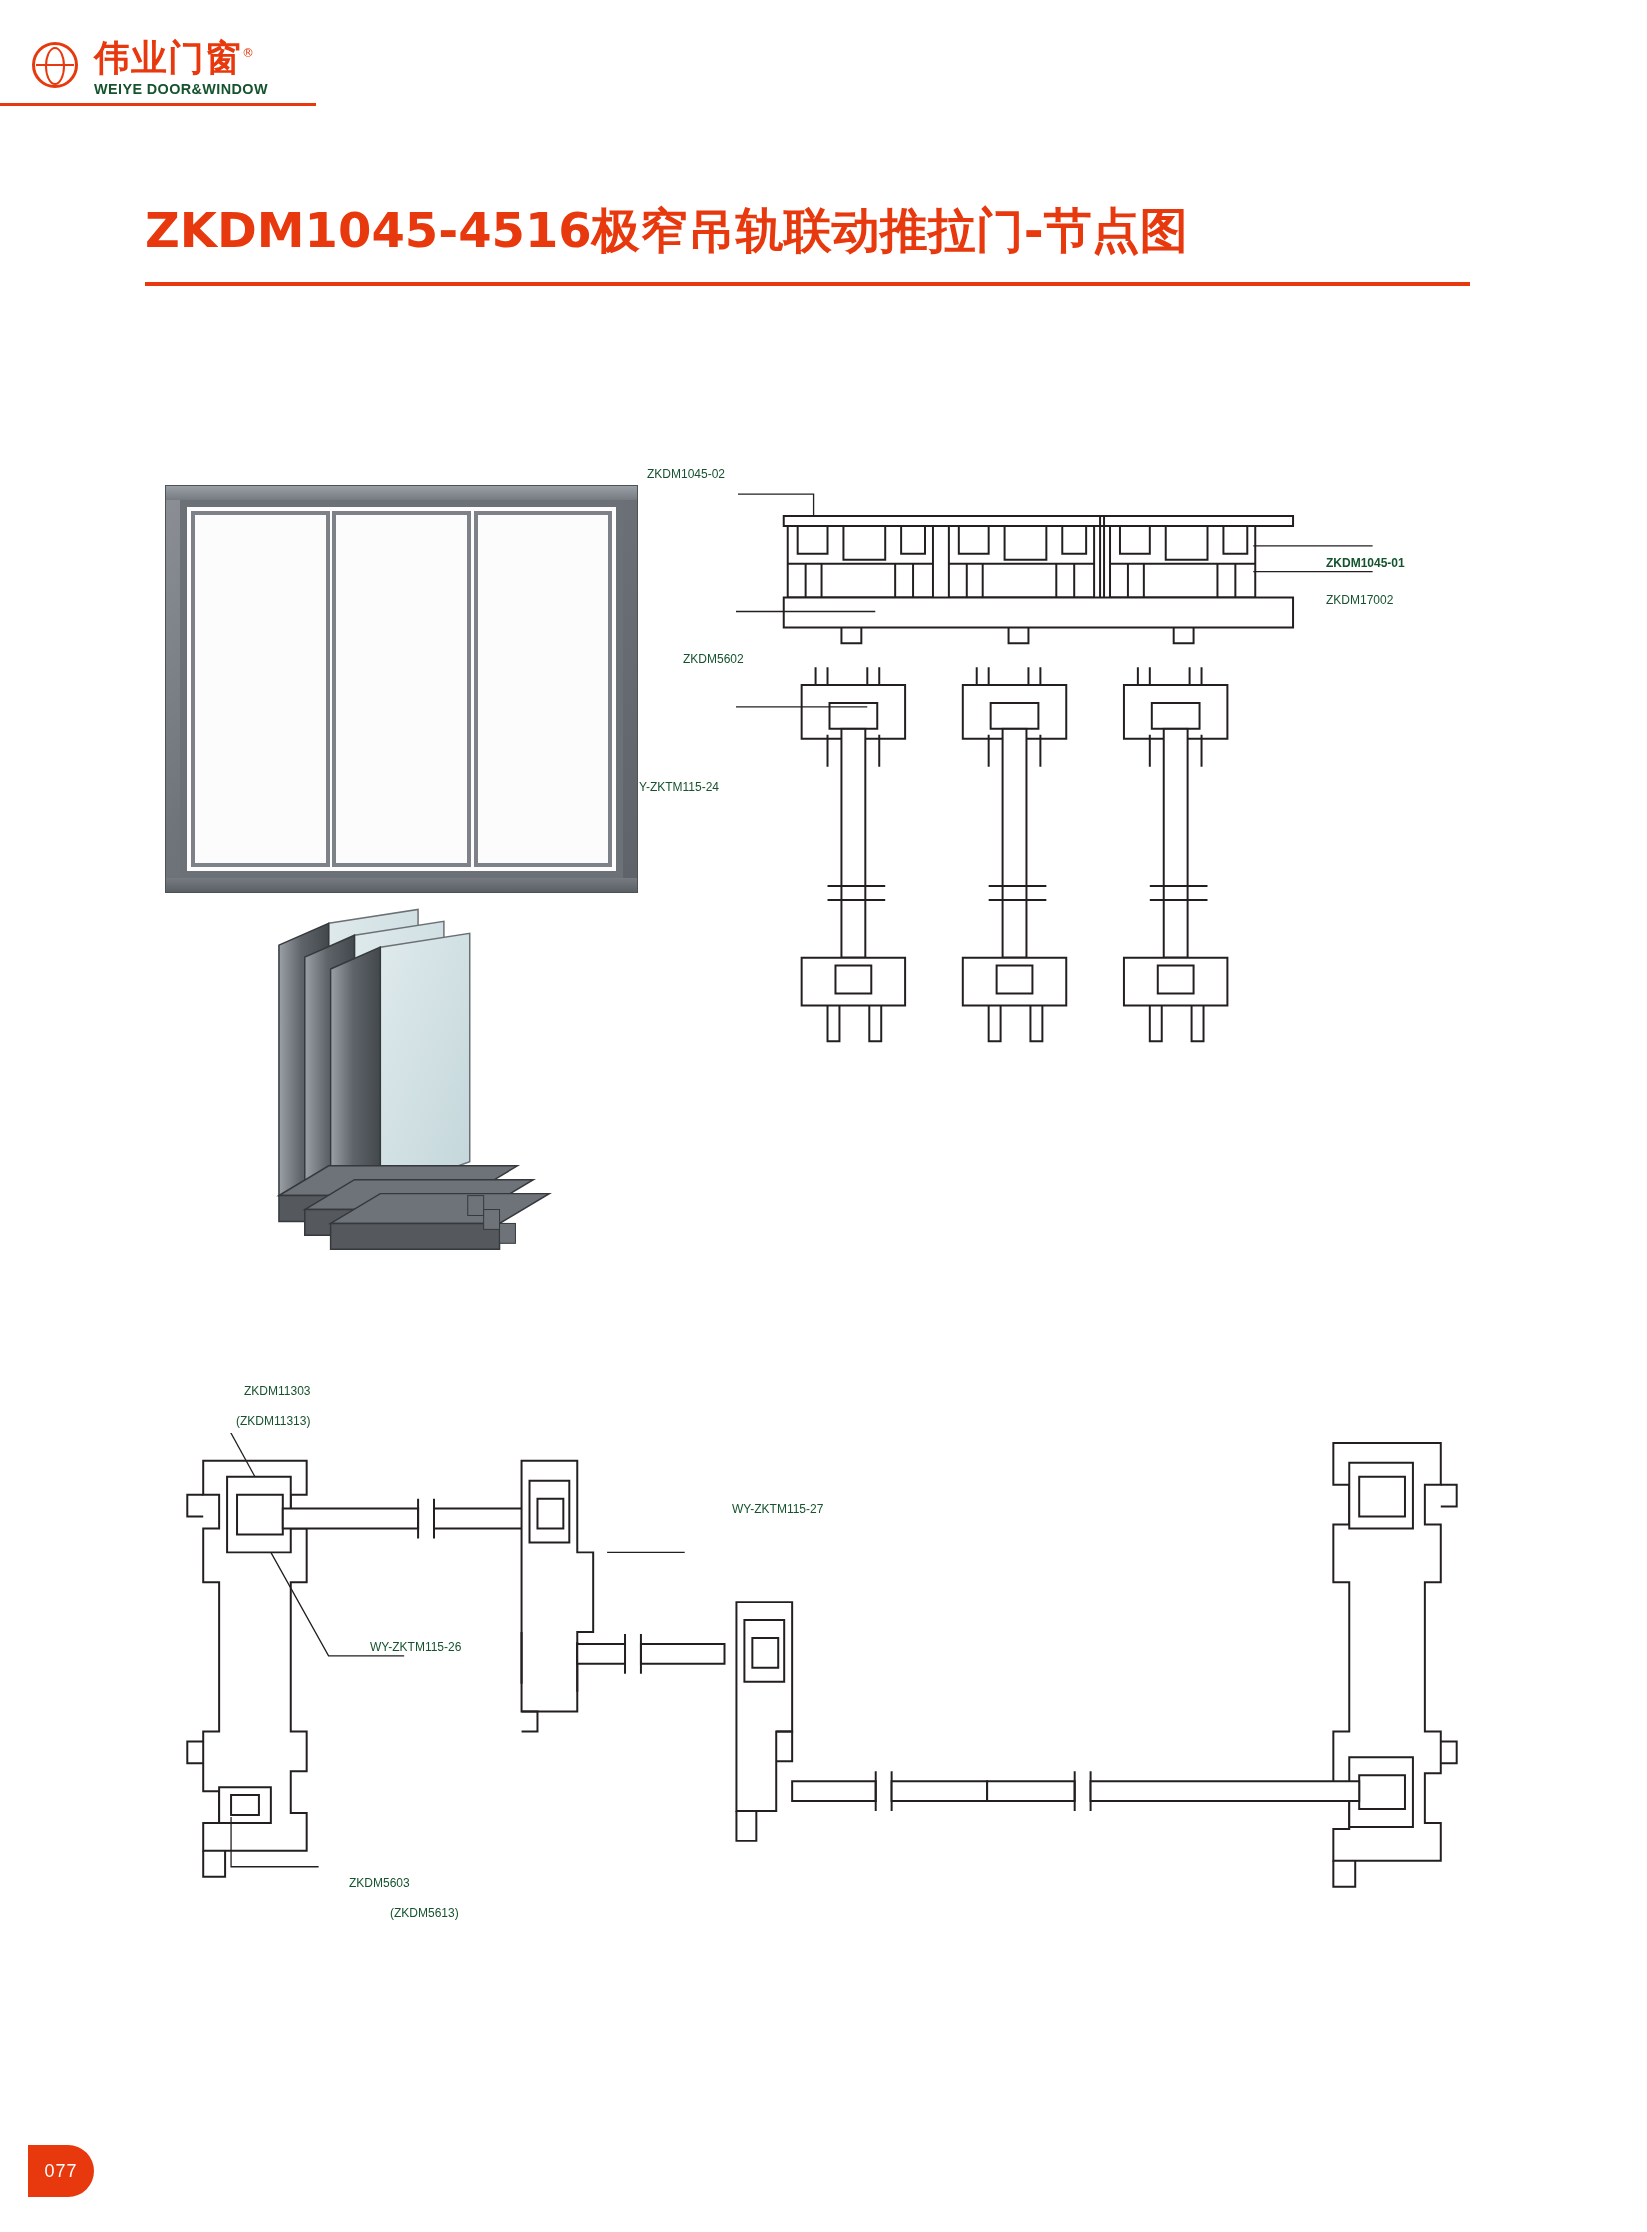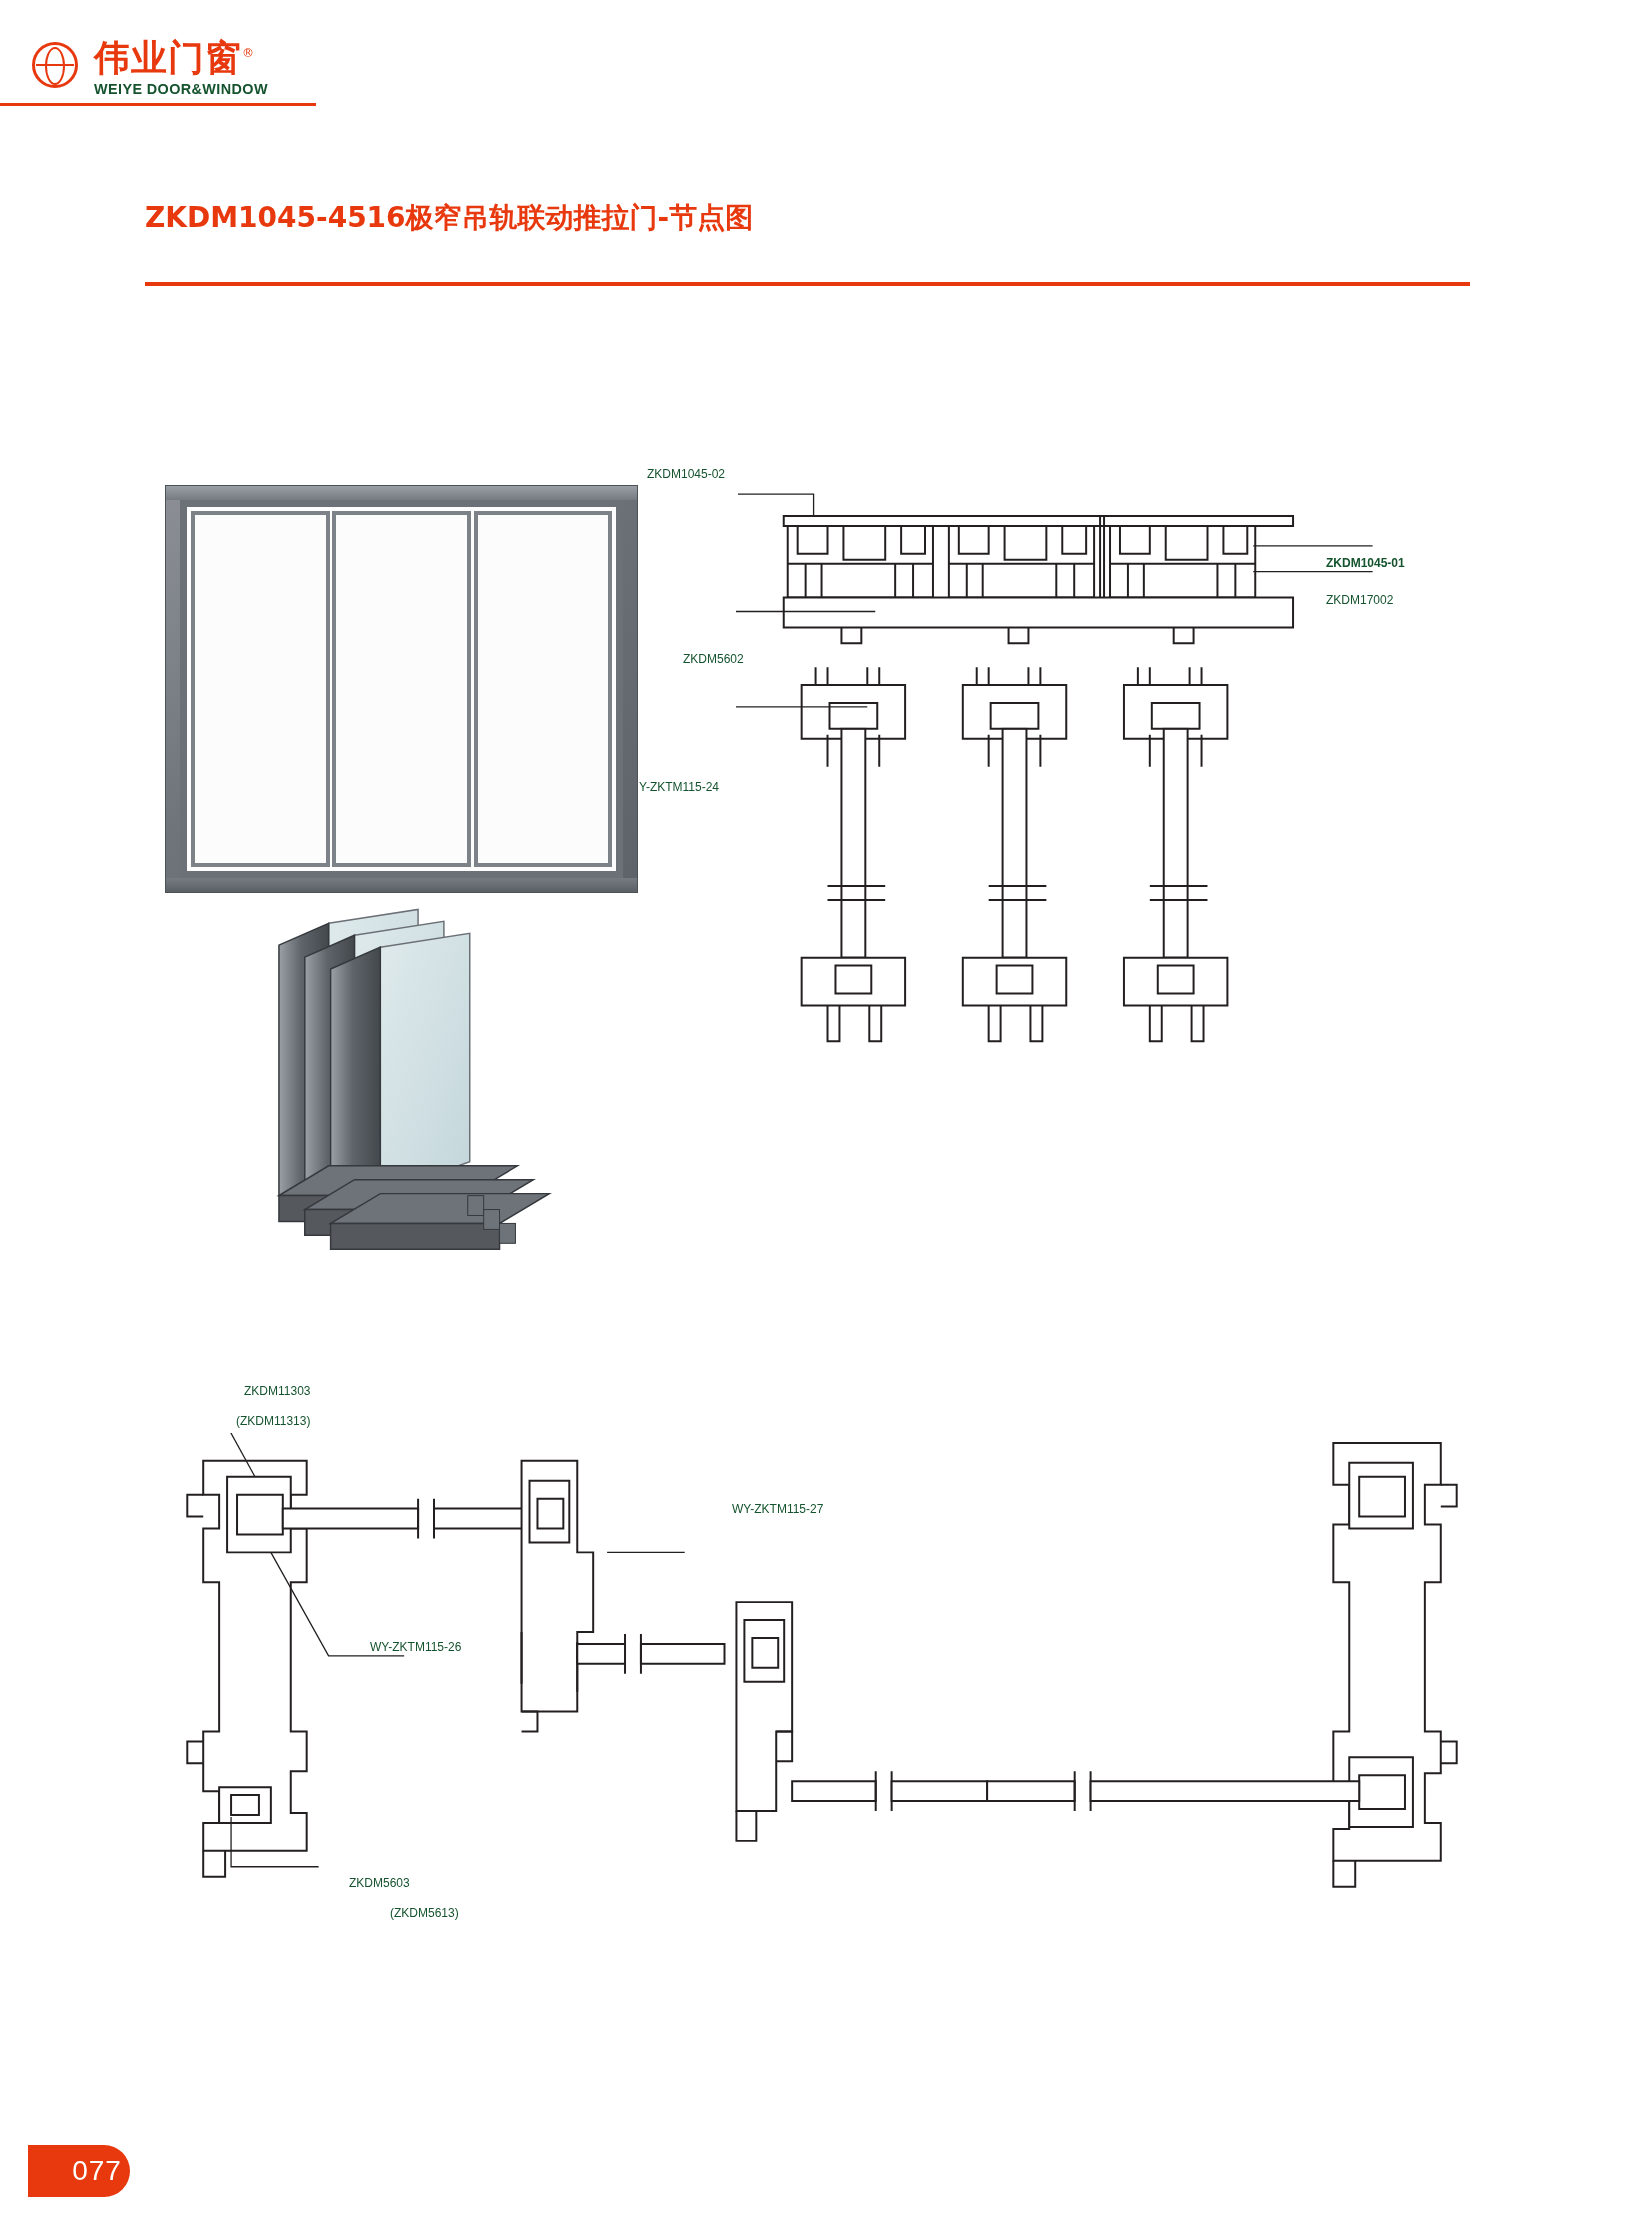--- a/index.html
+++ b/index.html
@@ -88,21 +88,21 @@
     width: 316px;
     height: 3px;
     background: #e8380d;
   }
 
   
   .page-title {
     position: absolute;
     left: 145px;
     top: 199px;
-    font-size: 28px;
+    font-size: 48px;
     font-weight: bold;
     color: #e8380d;
     font-family: "DejaVu Sans", sans-serif;
     white-space: nowrap;
   }
   .title-rule {
     position: absolute;
     left: 145px;
     top: 282px;
     width: 1325px;
@@ -113,26 +113,25 @@
   
   .page-badge {
     position: absolute;
     left: 28px;
     bottom: 36px;
     width: 66px;
     height: 52px;
     background: #e8380d;
     border-radius: 0 26px 26px 0;
     color: #ffffff;
-    font-size: 28px;
+    font-size: 18px;
     display: flex;
     align-items: center;
     justify-content: center;
     letter-spacing: 1px;
-    padding-left: 36px;
   }
 
   
   .lbl {
     position: absolute;
     font-size: 12px;
     color: #14532d;
     white-space: nowrap;
     font-family: "Liberation Sans", sans-serif;
   }

